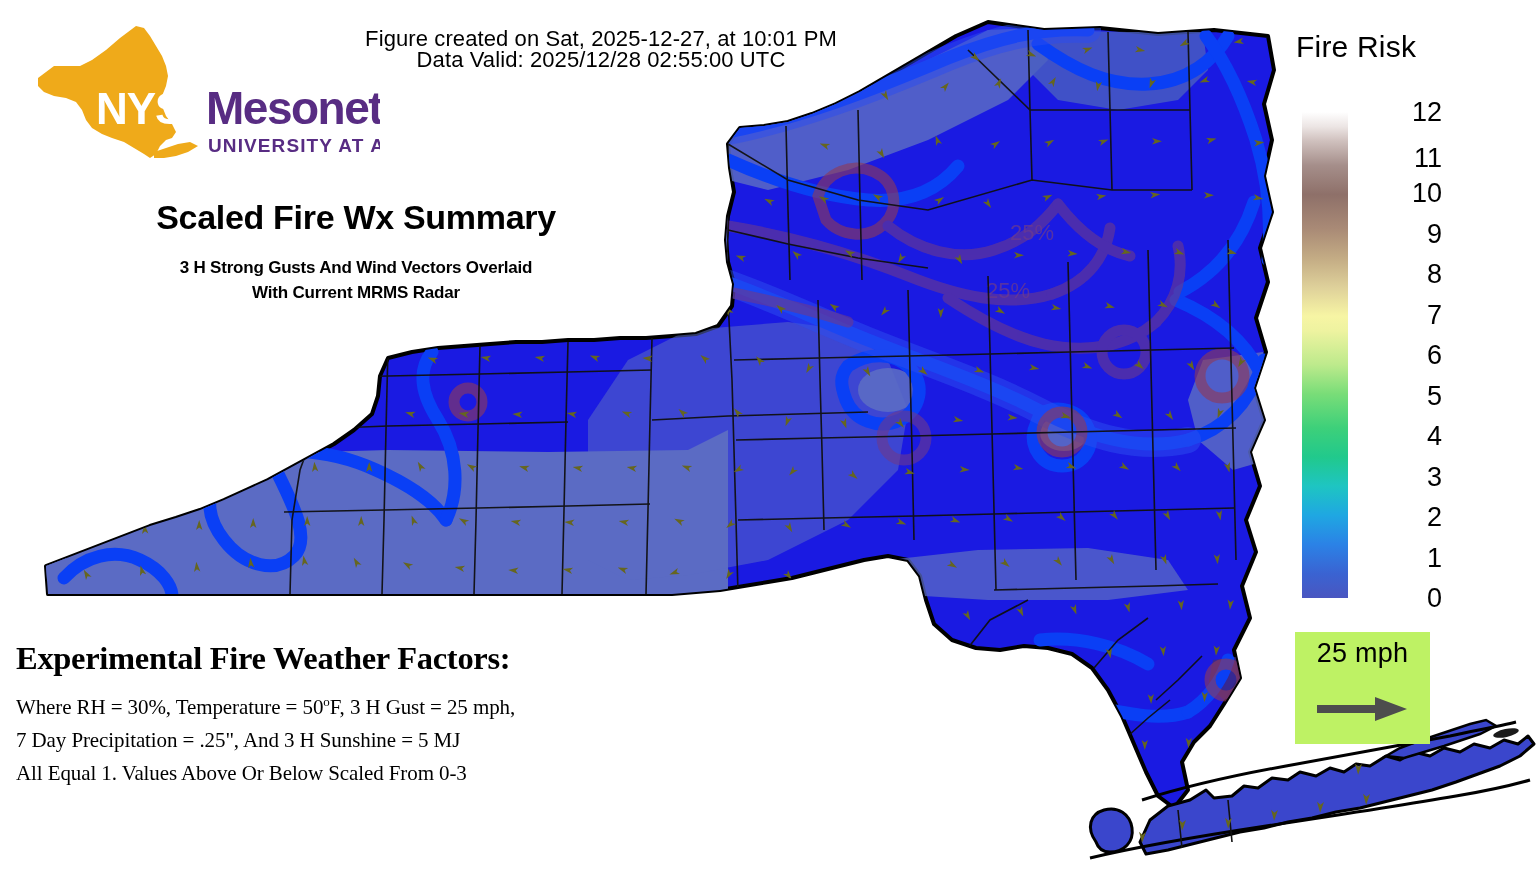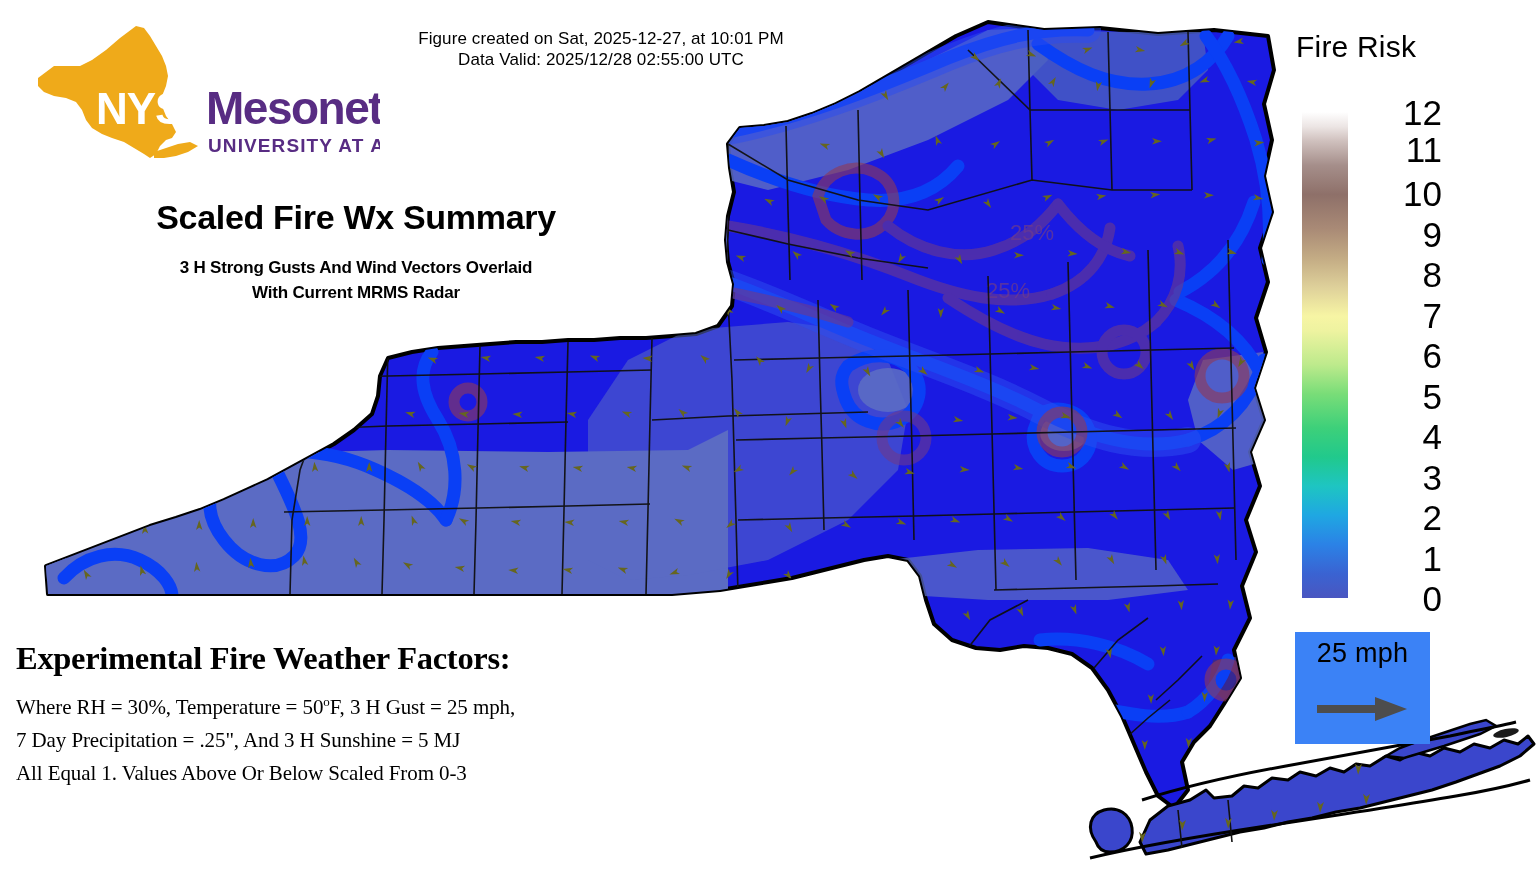--- a/index.html
+++ b/index.html
@@ -9,21 +9,21 @@
     color:#000;
   }
   .abs{position:absolute;}
 
   
   #logo{left:20px;top:22px;width:360px;height:140px;}
   #logo svg{display:block;}
 
   
   #created-block{left:344px;top:28px;width:514px;text-align:center;
-    font-size:17px;line-height:21px;letter-spacing:.1px;}
+    font-size:22px;line-height:21px;letter-spacing:.1px;}
 
   
   #main-title{left:26px;top:198px;width:660px;text-align:center;
     font-size:34px;font-weight:bold;letter-spacing:-.3px;}
   #subtitle{left:26px;top:255px;width:660px;text-align:center;
     font-size:17px;font-weight:bold;line-height:25px;letter-spacing:-.2px;}
 
   
   #footer{left:16px;top:640px;width:900px;font-family:Liberation Serif, serif;}
   #footer-heading{font-size:32.5px;font-weight:bold;letter-spacing:-.3px;
@@ -58,26 +58,26 @@
       #ded09a 64%,
       #c3ab84 70%,
       #a98a76 76%,
       #8e7069 83%,
       #a58e8a 89%,
       #cfc0bd 94%,
       #ece5e4 97%,
       #ffffff 100%);
   }
   #cbar-ticks{left:1408px;top:112px;width:60px;height:486px;}
-  .cbar-tick{position:absolute;right:26px;font-size:35px;line-height:27px;
+  .cbar-tick{position:absolute;right:26px;font-size:27px;line-height:27px;
     text-align:center;transform:translateY(-50%);white-space:nowrap;}
 
   
   #wind-key{left:1295px;top:632px;width:135px;height:112px;
-    background:#3b82f6;}
+    background:#bef264;}
   #wind-key-label{position:absolute;left:0;top:6px;width:135px;
     text-align:center;font-size:27px;letter-spacing:.2px;}
   #wind-key-arrow{position:absolute;left:18px;top:62px;width:100px;height:30px;}
 </style>
 </head>
 <body>
 
 <div class="abs" id="map">
 <svg width="1290" height="876" viewBox="0 0 1290 876" xmlns="http://www.w3.org/2000/svg">
   <defs>
@@ -899,21 +899,21 @@
   <div id="footer-heading">Experimental Fire Weather Factors:</div>
   <div class="foot-line"><span>Where RH = 30%, Temperature = 50</span><sup>o</sup><span>F, 3 H Gust = 25 mph,</span></div>
   <div class="foot-line">7 Day Precipitation = .25", And 3 H Sunshine = 5 MJ</div>
   <div class="foot-line">All Equal 1. Values Above Or Below Scaled From 0-3</div>
 </div>
 
 <div class="abs" id="cbar-title">Fire Risk</div>
 <div class="abs" id="cbar"></div>
 <div class="abs" id="cbar-ticks">
     <div class="cbar-tick" style="top: 0px;">12</div>
-    <div class="cbar-tick" style="top: 37px; margin-left: 8px;">11</div>
+    <div class="cbar-tick" style="top: 46px; margin-left: 8px;">11</div>
     <div class="cbar-tick" style="top: 81px;">10</div>
     <div class="cbar-tick" style="top: 121.5px;">9</div>
     <div class="cbar-tick" style="top: 162px;">8</div>
     <div class="cbar-tick" style="top: 202.5px;">7</div>
     <div class="cbar-tick" style="top: 243px;">6</div>
     <div class="cbar-tick" style="top: 283.5px;">5</div>
     <div class="cbar-tick" style="top: 324px;">4</div>
     <div class="cbar-tick" style="top: 364.5px;">3</div>
     <div class="cbar-tick" style="top: 405px;">2</div>
     <div class="cbar-tick" style="top: 445.5px;">1</div>

